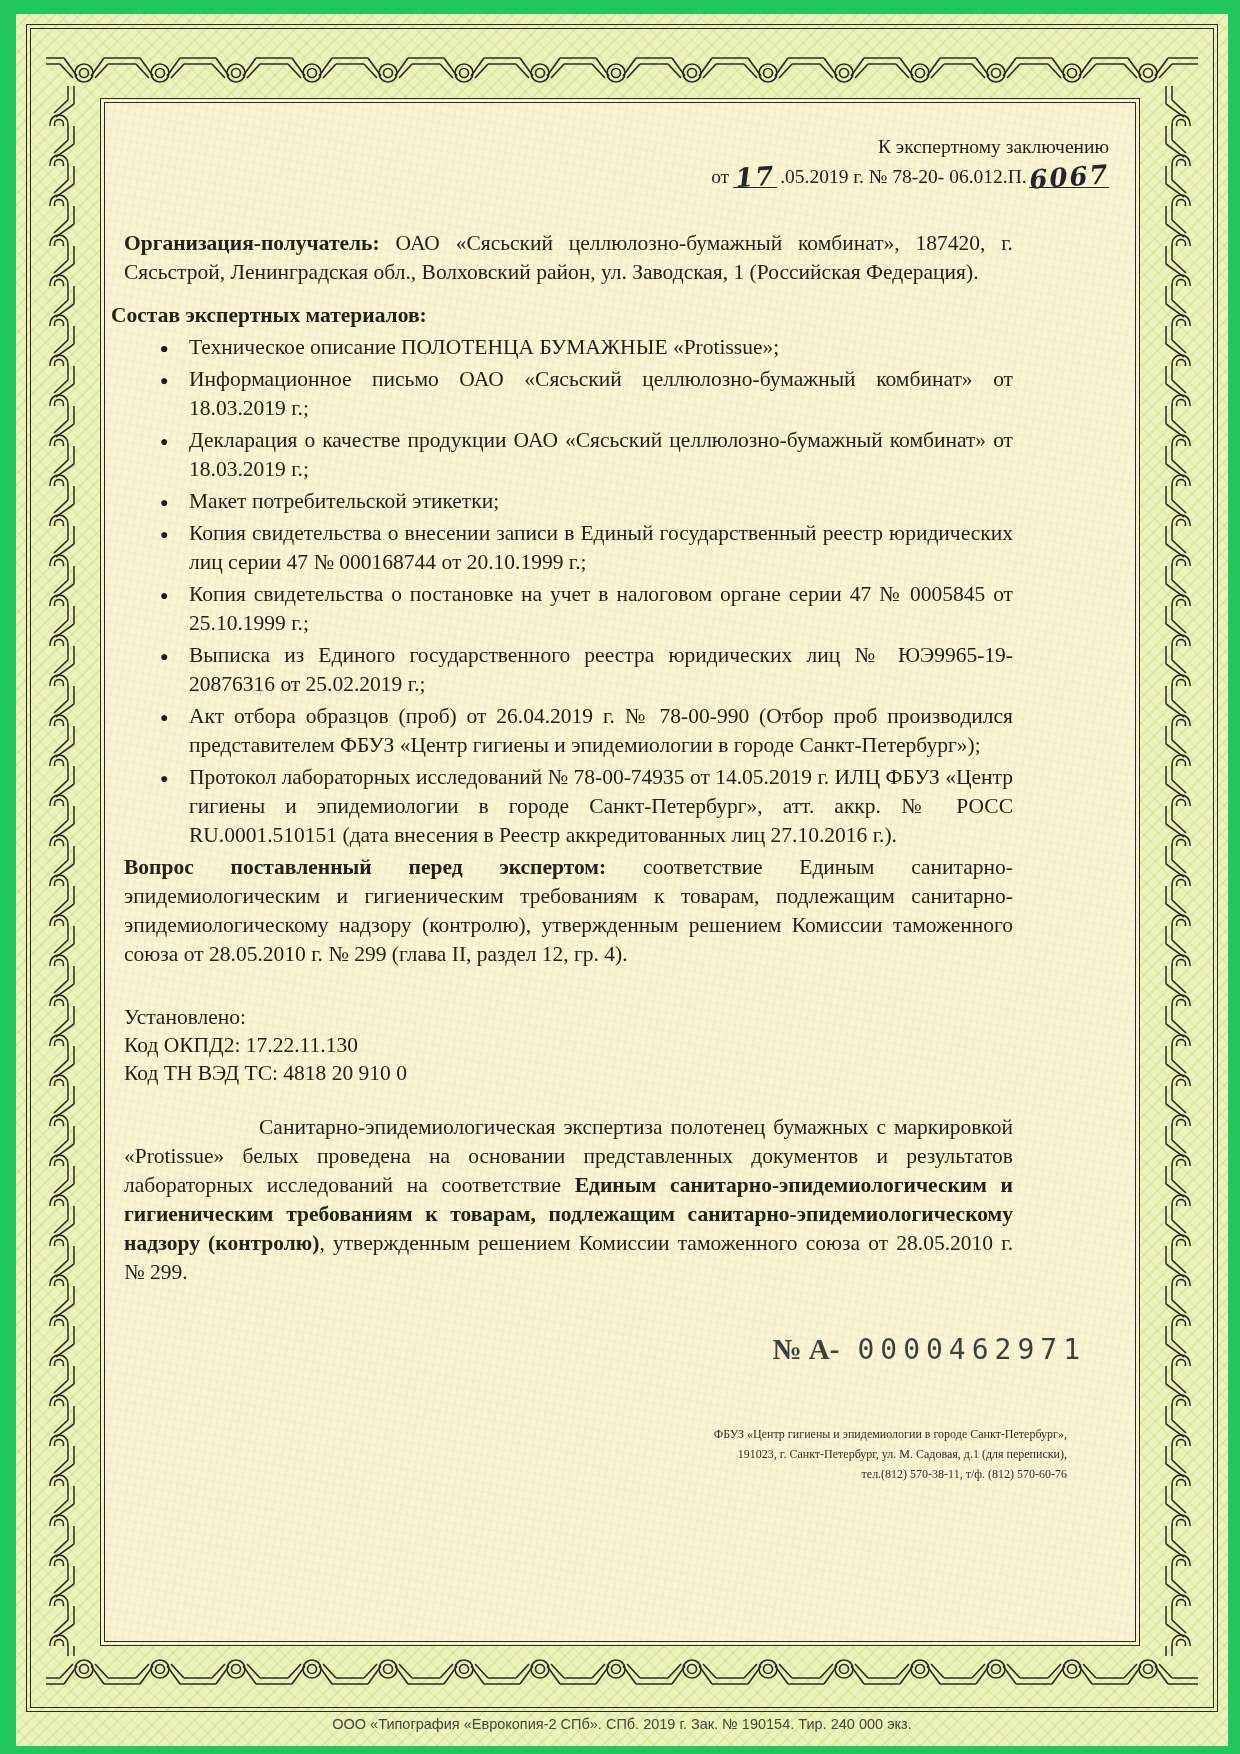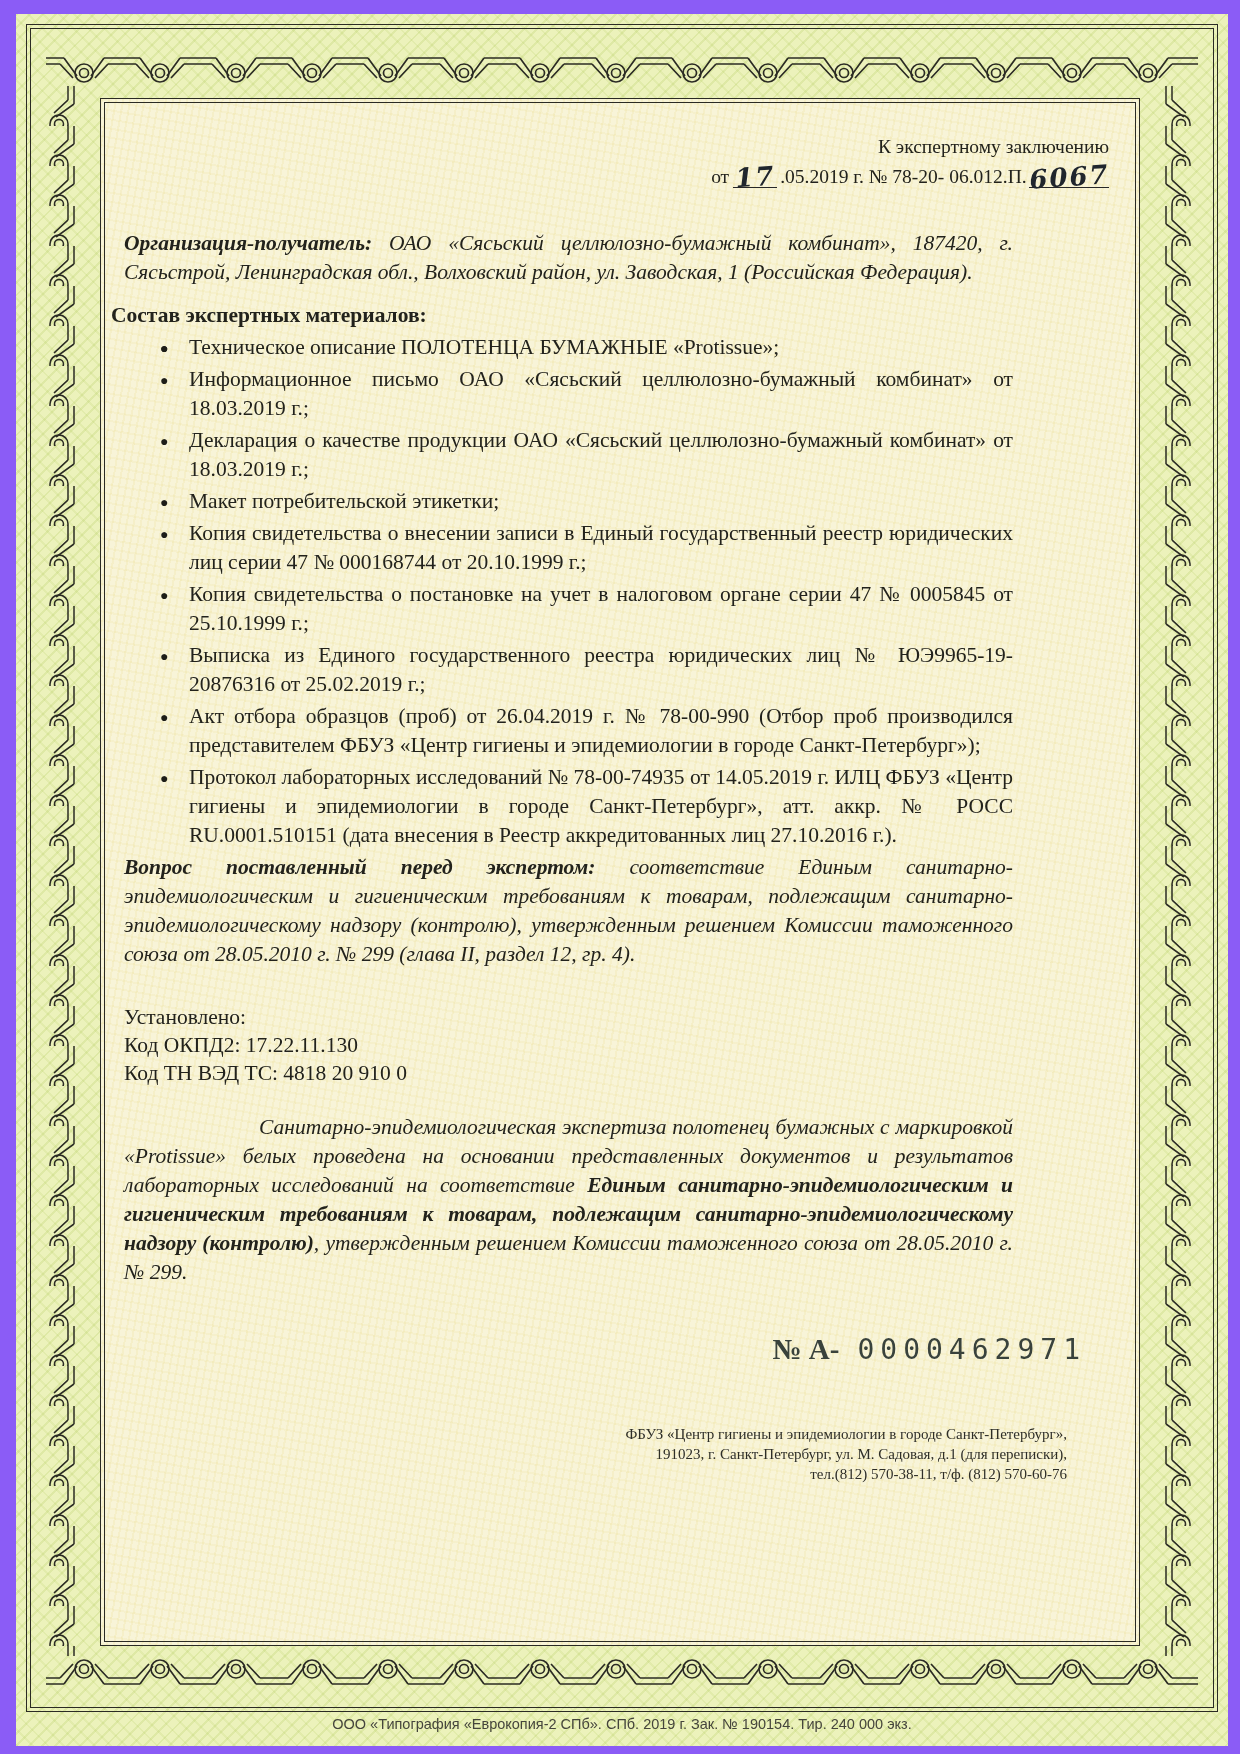--- a/index.html
+++ b/index.html
@@ -1,17 +1,17 @@
 <!DOCTYPE html>
 <html><head>
 <meta charset="utf-8">
 <style>
   html,body{margin:0;padding:0;}
   body{width:1240px;height:1754px;background:#ffffff;font-family:"Liberation Serif",serif;color:#22221c;}
-  .page{position:relative;width:1240px;height:1754px;background:#8b5cf6;overflow:hidden;}
+  .page{position:relative;width:1240px;height:1754px;background:#22c55e;overflow:hidden;}
 
   
   .band{position:absolute;left:16px;top:14px;right:12px;bottom:8px;
     background-color:#ecf2bb;
     background-image:
       repeating-linear-gradient(135deg, rgba(167,196,77,.20) 0 2px, rgba(167,196,77,0) 2px 9px),
       repeating-linear-gradient(45deg,  rgba(167,196,77,.14) 0 2px, rgba(167,196,77,0) 2px 11px);
   }
 
   
@@ -36,39 +36,39 @@
 
   .content{position:relative;width:100%;height:100%;font-size:21.5px;line-height:29px;}
 
   .header-block{margin:34px 30px 0 0;text-align:right;font-size:19.5px;line-height:28px;}
   .blank{display:inline-block;border-bottom:1.7px solid #272727;text-align:center;line-height:1;}
   .blank-day{min-width:44px;margin:0 3px 0 4px;}
   .blank-num{min-width:74px;margin-left:2px;}
   .hw{font-family:"DejaVu Serif",serif;font-style:italic;font-weight:bold;font-size:26px;
       letter-spacing:2px;color:#20262d;display:inline-block;transform:rotate(-4deg) translateY(3px);}
 
-  .para{margin:0 126px 0 23px;text-align:justify;font-style:italic;}
+  .para{margin:0 126px 0 23px;text-align:justify;}
   .recipient{margin-top:38px;}
   .materials-heading{margin:14px 0 0 10px;font-weight:bold;}
 
   ul.materials{margin:0 126px 0 23px;padding:0;list-style:none;}
   ul.materials li{position:relative;padding-left:65px;text-align:justify;margin:0 0 3px 0;}
   ul.materials li .bullet{position:absolute;left:36px;top:1px;font-size:14px;color:#1d1d18;}
 
   .question{}
   .bold{font-weight:bold;}
   .established{margin:34px 0 0 23px;font-weight:normal;line-height:28px;}
   .established div{margin:0;}
   .conclusion{margin-top:26px;text-indent:135px;}
 
   .serial{margin:48px 53px 0 0;display:flex;justify-content:flex-end;align-items:baseline;gap:18px;color:#39423c;}
   .serial-prefix{font-weight:bold;font-size:29px;font-family:"Liberation Serif",serif;}
   .serial-digits{font-family:"DejaVu Sans Mono",monospace;font-size:28px;letter-spacing:6px;}
 
-  .issuer{margin:60px 72px 0 0;text-align:right;font-size:15px;line-height:20px;color:#2e2e28;}
+  .issuer{margin:60px 72px 0 0;text-align:right;font-size:12px;line-height:20px;color:#2e2e28;}
 
   .typo-line{position:absolute;left:0;right:0;top:1702px;text-align:center;
     font-family:"Liberation Sans",sans-serif;font-size:14.5px;color:#45453c;}
 </style>
 </head>
 <body>
 
 <div class="page">
   <div class="band">
 

